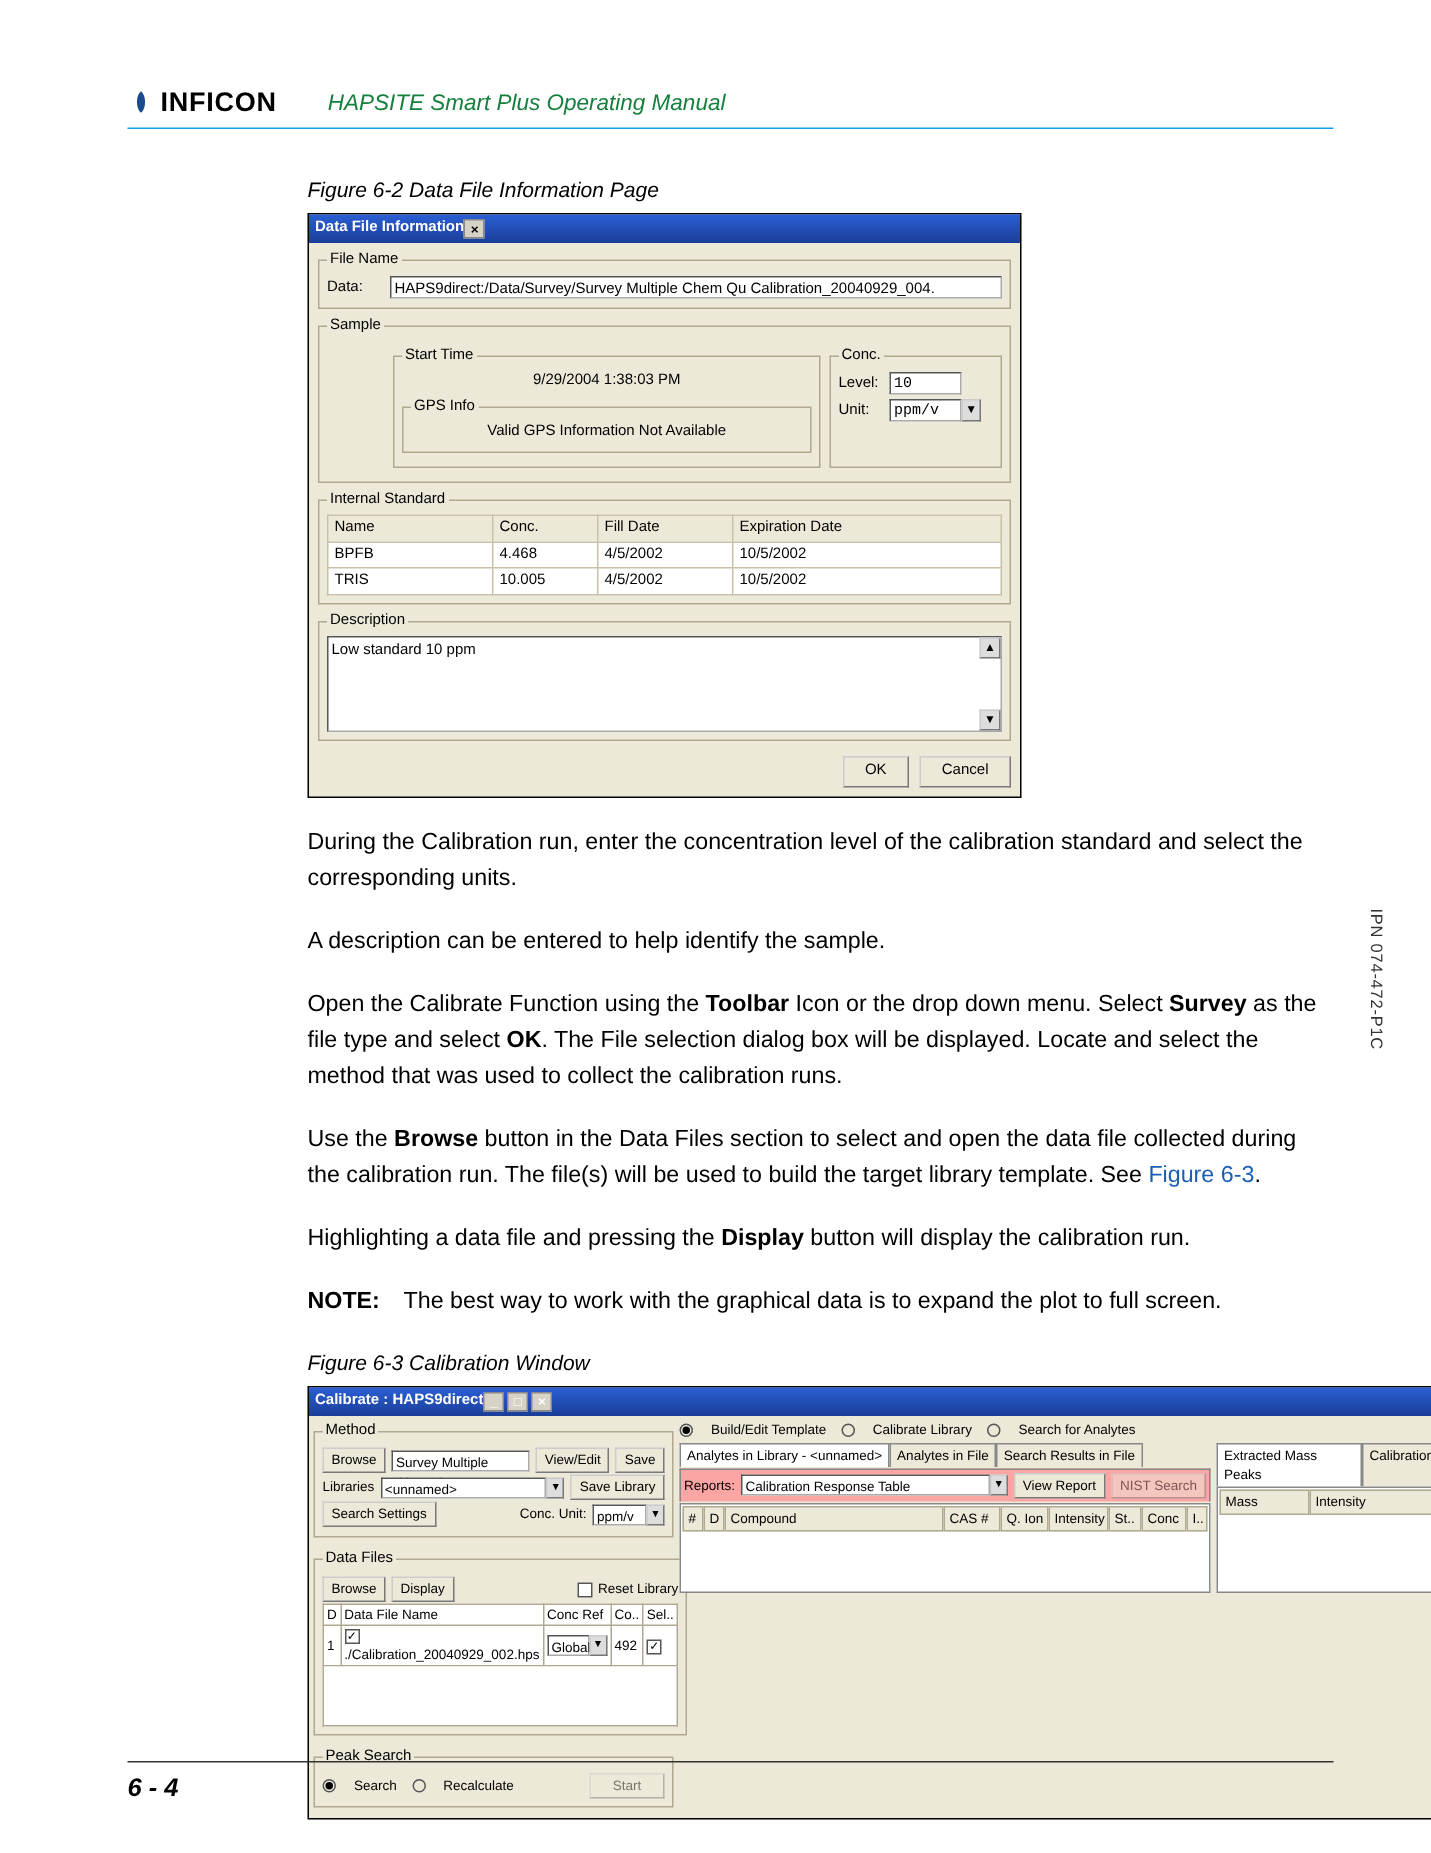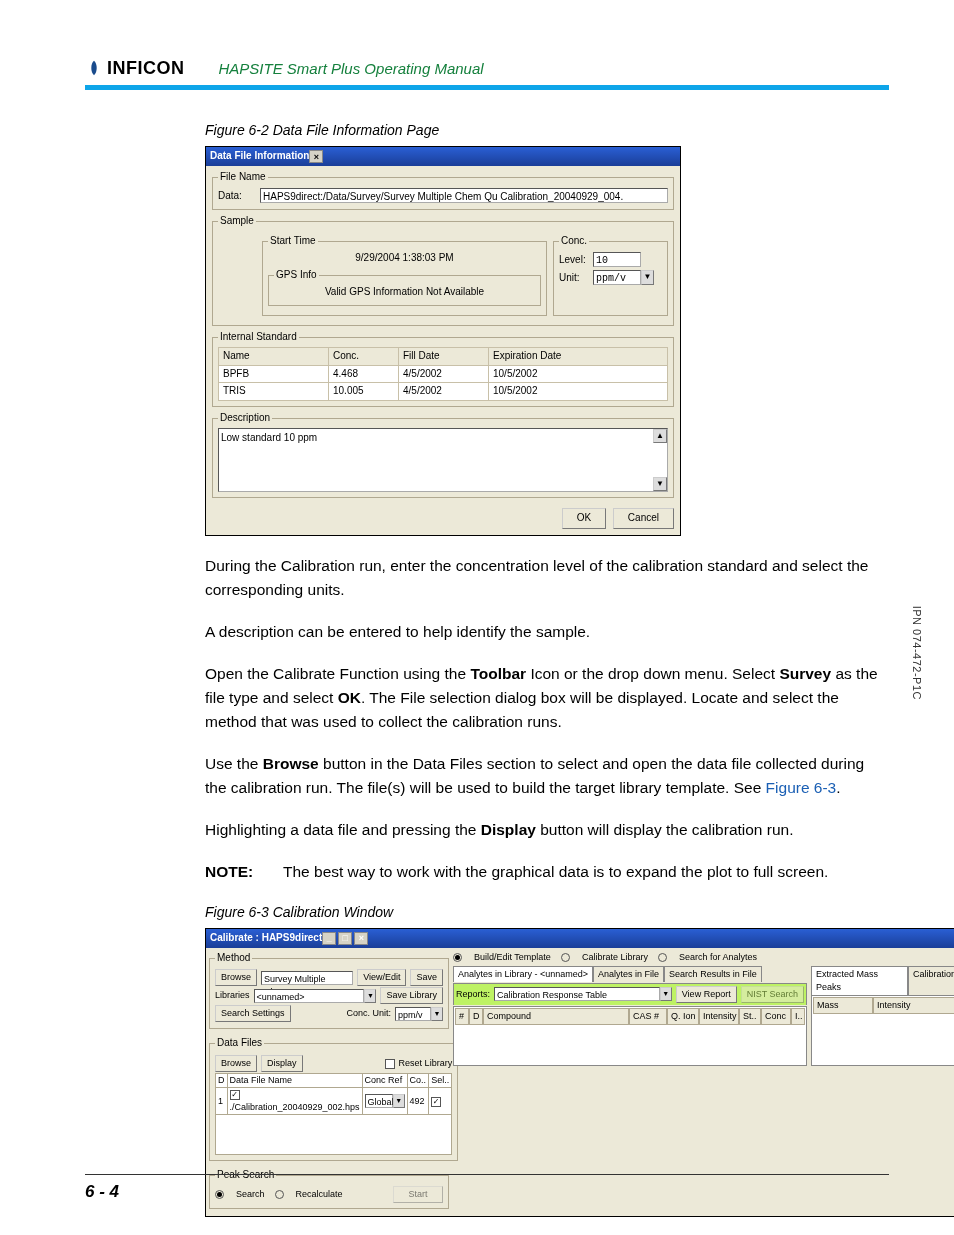--- a/index.html
+++ b/index.html
@@ -11,21 +11,21 @@
     height: 1235px;
     position: relative;
     padding: 55px 65px 40px 85px;
     font-size: 15px;
     line-height: 1.45;
   }
   .header-row {
     display: flex;
     align-items: flex-end;
     gap: 20px;
-    border-bottom: 5px solid #0ea5e9;
+    border-bottom: 1px solid #0ea5e9;
     padding-bottom: 4px;
     margin-bottom: 30px;
   }
   .logo { display: flex; align-items: center; gap: 4px; }
   .logo-icon { width: 18px; height: 18px; }
   .logo-text { font-weight: bold; font-size: 18px; letter-spacing: 0.5px; }
   .manual-title { font-style: italic; font-size: 15px; color: #15803d; margin-left: 14px; padding-bottom: 1px;}
   .figure-caption { font-style: italic; font-size: 14px; margin: 12px 0 6px 120px; }
   .screenshot-wrap { margin-left: 120px; margin-bottom: 18px; }
 
@@ -123,21 +123,21 @@
     background:#ece9d8;
     padding:2px 14px;
     font-size:10px;
     margin-left:4px;
     cursor:pointer;
   }
 
   .body-text { margin: 0 0 18px 120px; font-size:15.5px; line-height:1.55;}
   .body-text b { font-weight:bold;}
   .link { color:#1a5fb4; }
-  .note-row { display:flex; margin:0 0 18px 120px; gap:20px; font-size:15.5px; line-height:1.55;}
+  .note-row { display:flex; margin:0 0 18px 120px; gap:6px; font-size:15.5px; line-height:1.55;}
   .note-row .note-label { font-weight:bold; min-width:58px;}
 
   
   .calib {
     border:1px solid #000;
     width:760px;
     margin-left:120px;
     font-family: Tahoma, Arial, sans-serif;
     font-size:9px;
     background:#ece9d8;
@@ -418,21 +418,21 @@
         <span class="radio-dot"></span>
           <span>Search for Analytes</span>
       </div>
       <div style="display:flex;gap:4px">
         <div style="flex:1;display:flex;flex-direction:column">
           <div class="tabs-row">
             <span class="tab active">Analytes in Library - &lt;unnamed&gt;</span>
             <span class="tab">Analytes in File</span>
             <span class="tab">Search Results in File</span>
           </div>
-          <div class="row" style="padding:2px;border:1px solid #888;border-bottom:none;background:#bef264;">
+          <div class="row" style="padding:2px;border:1px solid #888;border-bottom:none;background:#fca5a5;">
             <span>Reports:</span>
             <div class="cselect" style="flex:1">
               <span class="cinput" style="flex:1">Calibration Response Table</span>
               <span class="arrow">▼</span>
             </div>
             <span class="cbtn">View Report</span>
             <span class="cbtn" style="opacity:0.5">NIST Search</span>
           </div>
           <div class="panel">
             <div class="columns-row">

